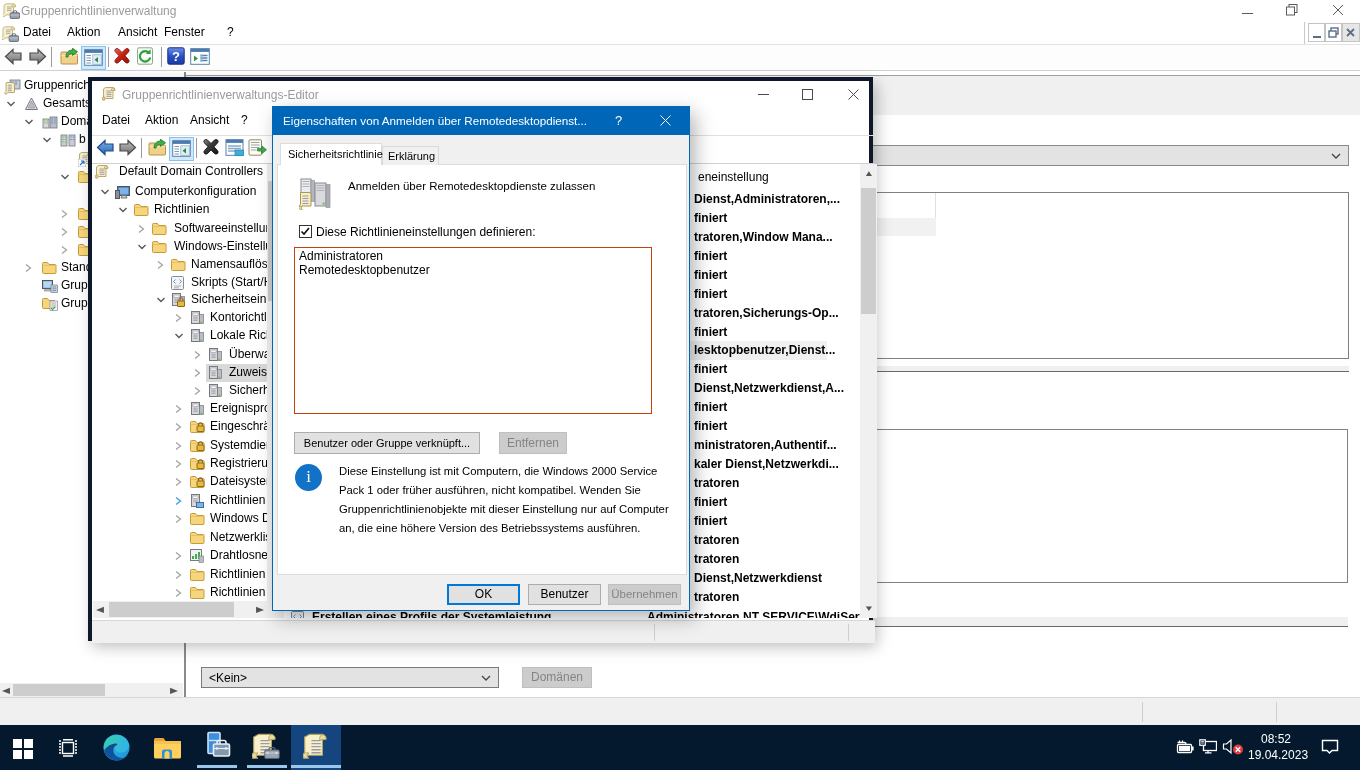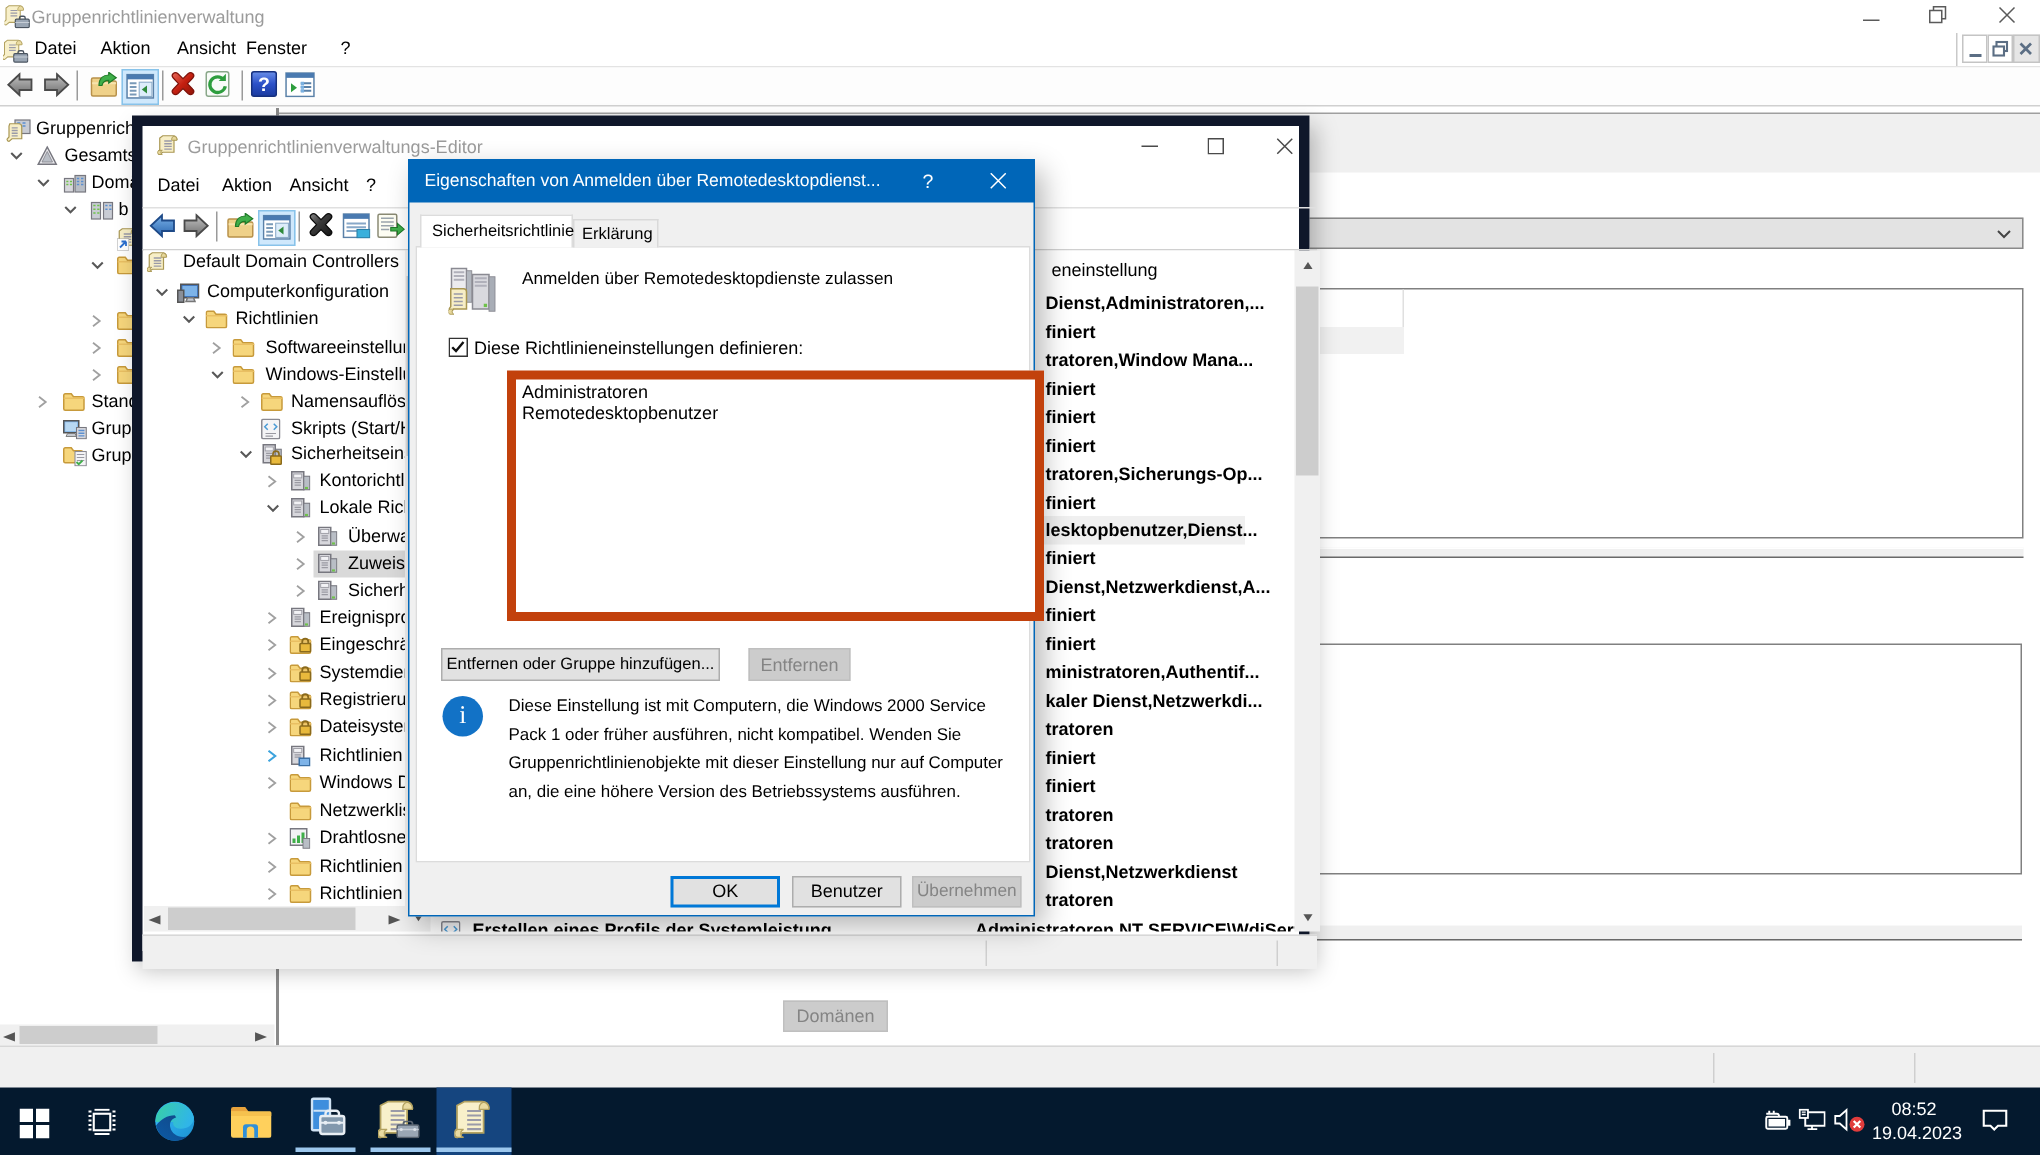--- a/index.html
+++ b/index.html
@@ -269,30 +269,36 @@
       <div class="a" style="left:500px;top:25px;width:64px;height:18px;background:#f1f1f1;"></div>
       <div class="vline" style="left:563px;top:0;height:25px;background:#e0e0e0;"></div>
     </div>
 
     <div class="a" style="left:185px;top:293px;width:978px;height:7px;background:#f0f0f0;border-top:1px solid #ffffff;border-bottom:1px solid #696969;"></div>
 
     <div class="a" style="left:185px;top:357px;width:977px;height:154px;background:#fff;border:1px solid #808080;"></div>
 
     <div class="a" style="left:185px;top:544px;width:977px;height:11px;background:#f0f0f0;border-top:1px solid #ffffff;border-bottom:1px solid #696969;"></div>
 
+    <div class="a" style="left:15px;top:595px;width:298px;height:21px;background:#e3e3e3;border:1px solid #7a7a7a;">
+      <div class="a" style="left:7px;top:3px;">&lt;Kein&gt;</div>
+      <svg class="a" style="left:279px;top:7px;" width="10" height="7">
+          <path d="M1 1 L5 5 L9 1" stroke="#444" stroke-width="1.3" fill="none"></path>
+        </svg>
+    </div>
     <div class="btn dis" style="left:336px;top:595px;width:70px;height:21px;line-height:19px;">Domänen</div>
   </div>
 
   <div class="a" style="left:0;top:697px;width:1360px;height:28px;background:#f0f0f0;border-top:1px solid #d7d7d7;">
     <div class="vline" style="left:1142px;top:4px;height:20px;background:#cfcfcf;"></div>
     <div class="vline" style="left:1276px;top:4px;height:20px;background:#cfcfcf;"></div>
   </div>
 </div>
 
-<div class="a" id="editor" style="left:88px;top:77px;width:785px;height:564px;background:#fff;border:7px solid #0f172a;box-shadow:4px 6px 14px rgba(0,0,0,0.25);padding-left:15px;">
+<div class="a" id="editor" style="left:88px;top:77px;width:785px;height:564px;background:#fff;border:4px solid #0f172a;box-shadow:4px 6px 14px rgba(0,0,0,0.25);padding-left:15px;">
 
   <div class="a" style="left:10px;top:6px;" id="ic-ed-title">
       <svg width="14" height="14" viewBox="0 0 14 14">
         <path d="M3.5 0.5 h7 a2.5 2.5 0 0 1 2.5 2.5 l-2 0.5 v8 h-7.5 l-2 1.5 a1.6 1.6 0 0 1 -1.5-1.5 l1.5-1.5 V2 Z" fill="#f7eec6" stroke="#a99753" stroke-width="0.8"></path>
         <path d="M11 0.7 a2.3 2.3 0 0 0 -1.6 2.3 v0.5 h3.6 a2.5 2.5 0 0 0 -2-2.8 Z" fill="#e7d79b" stroke="#a99753" stroke-width="0.6"></path>
         <path d="M1 13 a1.5 1.5 0 0 1 0-2.8 h2.2 a1.5 1.5 0 0 0 0 2.8 Z" fill="#e7d79b" stroke="#a99753" stroke-width="0.6"></path>
         <path d="M4.5 4 h5 M4.5 5.8 h5 M4.5 7.6 h5 M4.5 9.4 h5" stroke="#9a9aa8" stroke-width="0.9" fill="none"></path>
       </svg>
     </div>
   <div class="a gray" style="left:30px;top:7px;">Gruppenrichtlinienverwaltungs-Editor</div>
@@ -687,26 +693,26 @@
         </svg>
       </div>
     <div class="a" style="left:70px;top:15px;font-size:11.5px;">Anmelden über Remotedesktopdienste zulassen</div>
 
     <svg class="a" style="left:21px;top:60px;" width="13" height="13">
         <rect x="0.5" y="0.5" width="12" height="12" fill="#fff" stroke="#333"></rect>
         <path d="M2.5 6.5 L5 9 L10 3" stroke="#111" stroke-width="1.6" fill="none"></path>
       </svg>
     <div class="a" style="left:38px;top:60px;">Diese Richtlinieneinstellungen definieren:</div>
 
-    <div class="a" style="left:16px;top:82px;width:358px;height:167px;background:#fff;border:6px solid #c2410c;margin-left:44px;">
+    <div class="a" style="left:16px;top:82px;width:358px;height:167px;background:#fff;border:1px solid #c2410c;">
       <div class="a" style="left:4px;top:1px;">Administratoren</div>
       <div class="a" style="left:4px;top:15px;">Remotedesktopbenutzer</div>
     </div>
 
-    <div class="btn" style="left:16px;top:267px;width:186px;height:22px;line-height:20px;white-space:nowrap;font-size:11px;">Entfernen oder Gruppe hinzufügen...</div>
+    <div class="btn" style="left:16px;top:267px;width:186px;height:22px;line-height:20px;white-space:nowrap;font-size:11px;">Benutzer oder Gruppe verknüpft...</div>
     <div class="btn dis" style="left:221px;top:267px;width:68px;height:22px;line-height:20px;">Entfernen</div>
 
     <div class="a" style="left:17px;top:299px;width:27px;height:27px;border-radius:50%;background:#1272c6;color:#fff;text-align:center;font-size:17px;line-height:26px;font-family:'Liberation Serif',serif;">i</div>
     <div class="a" style="left:61px;top:297px;width:330px;line-height:19px;font-size:11.3px;white-space:nowrap;">Diese Einstellung ist mit Computern, die Windows 2000 Service<br>Pack 1 oder früher ausführen, nicht kompatibel. Wenden Sie<br>Gruppenrichtlinienobjekte mit dieser Einstellung nur auf Computer<br>an, die eine höhere Version des Betriebssystems ausführen.</div>
   </div>
 
   <div class="btn" style="left:174px;top:477px;width:73px;height:21px;line-height:17px;border:2px solid #0078d7;">OK</div>
   <div class="btn" style="left:255px;top:477px;width:73px;height:21px;line-height:19px;">Benutzer</div>
   <div class="btn dis" style="left:335px;top:477px;width:73px;height:21px;line-height:19px;font-size:11.5px;">Übernehmen</div>
 </div>

